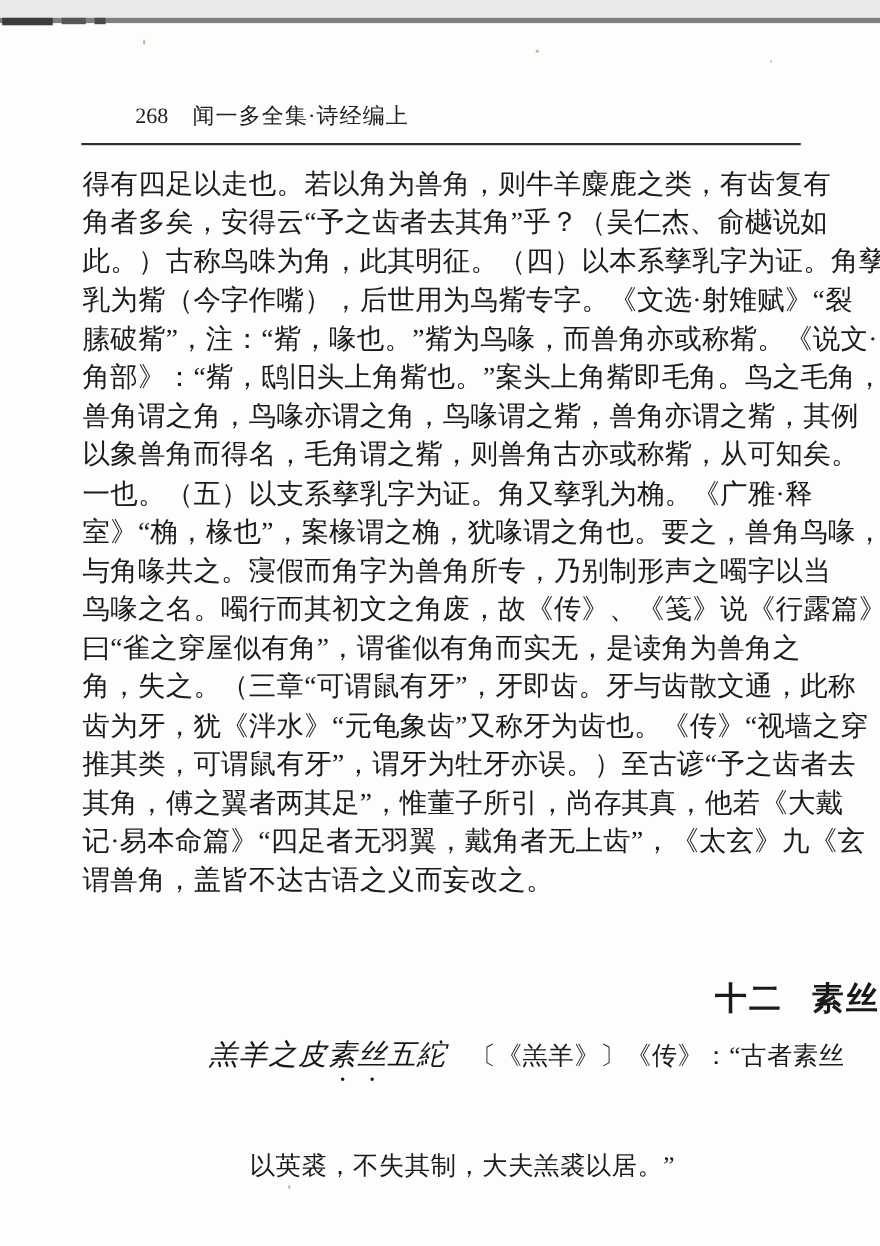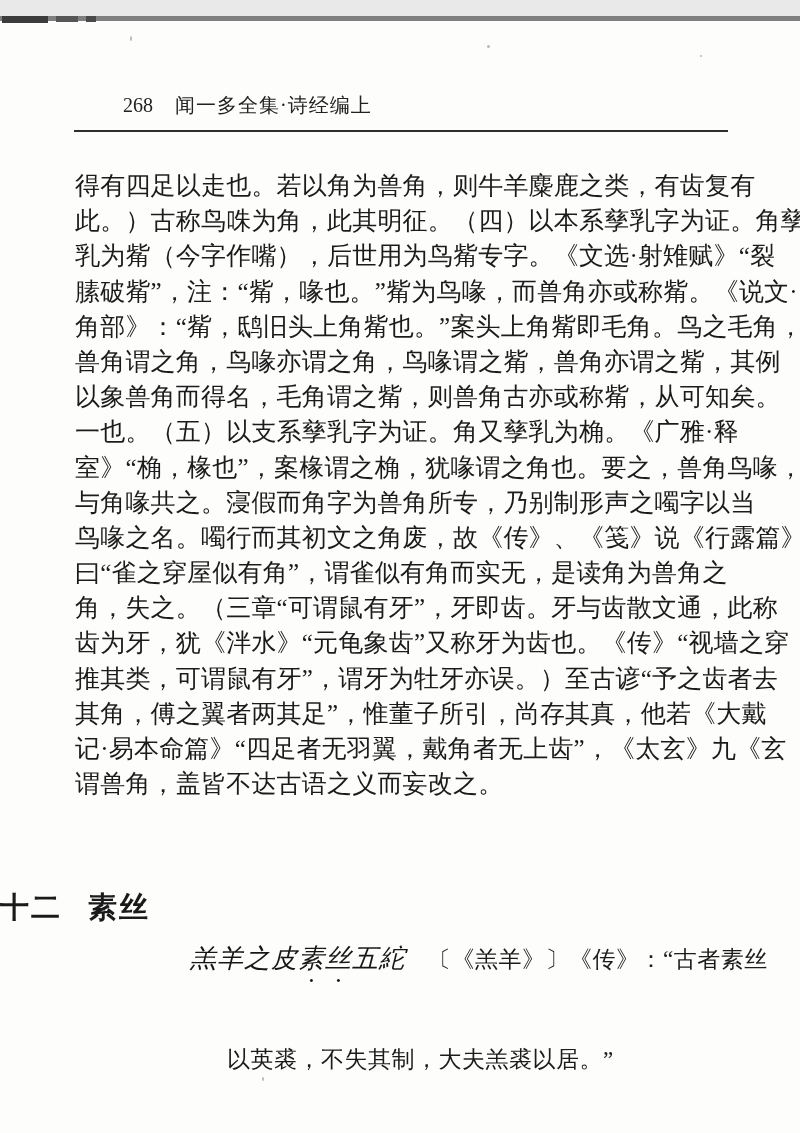--- a/index.html
+++ b/index.html
@@ -23,28 +23,28 @@
     position:absolute;left:123px;top:76px;
     font-size:20px;letter-spacing:1px;color:#222;white-space:nowrap;
   }
   .running-head .pgnum{margin-right:16px;letter-spacing:0;}
   .head-rule{
     position:absolute;left:74px;top:114px;width:654px;height:2px;
     background:#2e2e2e;
   }
 
   .body-text{
-    position:absolute;left:75px;top:152px;width:660px;
+    position:absolute;left:75px;top:134px;width:660px;
     font-size:25px;line-height:35.2px;
   }
   .text-line{white-space:nowrap;height:35.2px;letter-spacing:0.2px;}
 
   .section-title{
     position:absolute;left:0;top:872px;width:800px;
-    text-align:left;font-size:29px;font-weight:bold;color:#1a1a1a;
+    text-align:right;font-size:29px;font-weight:bold;color:#1a1a1a;
     letter-spacing:2px;white-space:nowrap;
   }
   .section-title .sec-num{margin-right:26px;}
 
   .verse-row{position:absolute;white-space:nowrap;}
   .verse-text{
     font-style:italic;
     font-size:26px;letter-spacing:1px;color:#161616;
   }
   .verse-em{
@@ -75,20 +75,21 @@
   <div class="speck" style="left:262px;top:1061px;width:2px;height:4px;"></div>
 
   <div class="running-head">
     <span class="pgnum">268</span>
     <span>闻一多全集·诗经编上</span>
   </div>
   <div class="head-rule"></div>
 
   <div class="body-text">
       <div class="text-line">得有四足以走也。若以角为兽角，则牛羊麋鹿之类，有齿复有</div>
+      <div class="text-line">角者多矣，安得云“予之齿者去其角”乎？（吴仁杰、俞樾说如</div>
       <div class="text-line">此。）古称鸟咮为角，此其明征。（四）以本系孳乳字为证。角孳</div>
       <div class="text-line">乳为觜（今字作嘴），后世用为鸟觜专字。《文选·射雉赋》“裂</div>
       <div class="text-line">膆破觜”，注：“觜，喙也。”觜为鸟喙，而兽角亦或称觜。《说文·</div>
       <div class="text-line">角部》：“觜，鸱旧头上角觜也。”案头上角觜即毛角。鸟之毛角，</div>
       <div class="text-line">兽角谓之角，鸟喙亦谓之角，鸟喙谓之觜，兽角亦谓之觜，其例</div>
       <div class="text-line">以象兽角而得名，毛角谓之觜，则兽角古亦或称觜，从可知矣。</div>
       <div class="text-line">一也。（五）以支系孳乳字为证。角又孳乳为桷。《广雅·释</div>
       <div class="text-line">室》“桷，椽也”，案椽谓之桷，犹喙谓之角也。要之，兽角鸟喙，</div>
       <div class="text-line">与角喙共之。寖假而角字为兽角所专，乃别制形声之噣字以当</div>
       <div class="text-line">鸟喙之名。噣行而其初文之角废，故《传》、《笺》说《行露篇》皆</div>

